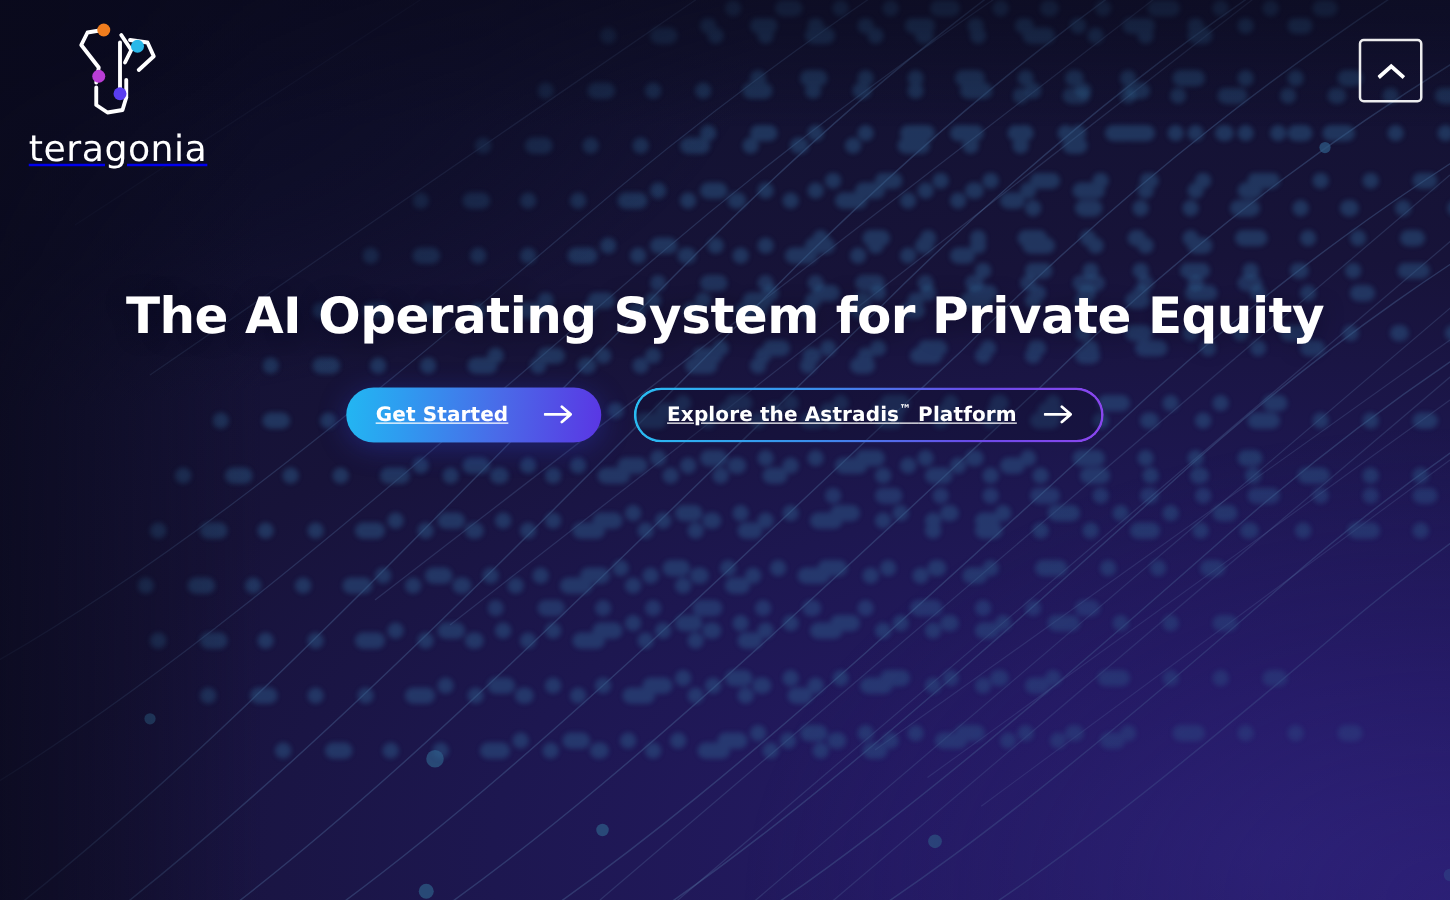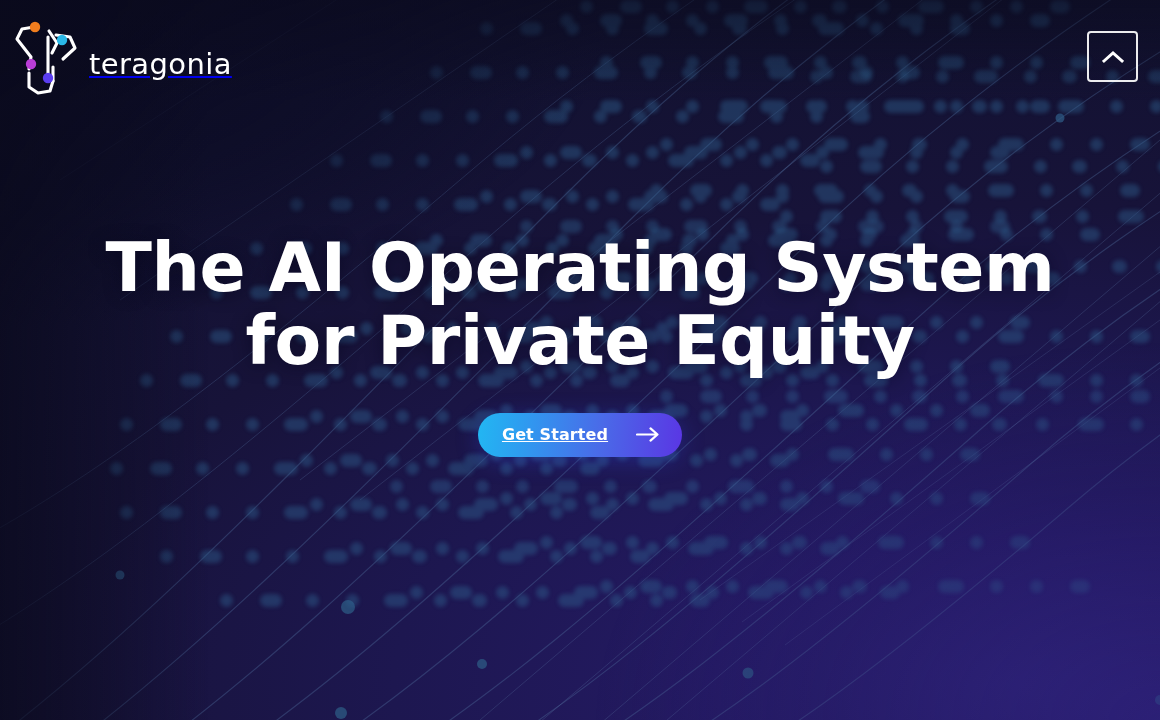--- a/index.html
+++ b/index.html
@@ -53,23 +53,24 @@
     background:
       linear-gradient(to right, rgba(10,10,28,0.75) 0%, rgba(10,10,28,0) 18%),
       linear-gradient(to bottom, rgba(10,10,28,0.55) 0%, rgba(10,10,28,0) 14%);
   }
 
   
   .content { position:absolute; inset:0; }
 
   
   .logo {
-    position:absolute; left:7px; top:14px;
+    position:absolute; left:23px; top:14px;
     display:flex; align-items:center; gap:4px;
     height:86px;
+    flex-direction:column;
   }
   .logo-mark { width:78px; height:80px; display:block; flex:0 0 auto; }
   .logo-word {
     color:#ffffff;
     font-size:29px;
     letter-spacing:0.4px;
     font-weight:400;
     font-family:"DejaVu Sans", sans-serif;
     line-height:1;
     position:relative; top:7px;
@@ -88,21 +89,21 @@
   .scroll-top svg { display:block; }
 
   
   .hero {
     position:absolute; left:0; right:0; top:232px;
     text-align:center;
     padding:0 40px;
   }
   .headline {
     color:#ffffff;
-    font-size:68px;
+    font-size:40px;
     line-height:1.07;
     font-weight:700;
     letter-spacing:-0.4px;
     font-family:"DejaVu Sans", sans-serif;
     max-width:1060px;
     margin:0 auto;
     text-shadow:0 2px 18px rgba(5,5,25,0.45);
   }
   .subhead {
     margin:42px auto 0;
@@ -348,18 +349,26 @@
 
         <a class="btn btn-primary" href="#">
           <span class="lbl">Get Started</span>
           <span class="arrow">
             <svg width="24" height="15" viewBox="0 0 24 15" xmlns="http://www.w3.org/2000/svg">
               <path d="M 1 7.5 L 21 7.5 M 14.5 1.4 L 21.5 7.5 L 14.5 13.6" fill="none" stroke="#ffffff" stroke-width="2.2" stroke-linecap="round" stroke-linejoin="round"></path>
             </svg>
           </span>
         </a>
 
+        <a class="btn btn-outline" href="#">
+          <span class="lbl"><span>Explore the Astradis</span><span class="tm">™</span> <span>Platform</span></span>
+          <span class="arrow">
+            <svg width="24" height="15" viewBox="0 0 24 15" xmlns="http://www.w3.org/2000/svg">
+              <path d="M 1 7.5 L 21 7.5 M 14.5 1.4 L 21.5 7.5 L 14.5 13.6" fill="none" stroke="#ffffff" stroke-width="2.2" stroke-linecap="round" stroke-linejoin="round"></path>
+            </svg>
+          </span>
+        </a>
 
       </div>
     </div>
 
   </div>
 </div>
 
 </body></html>

